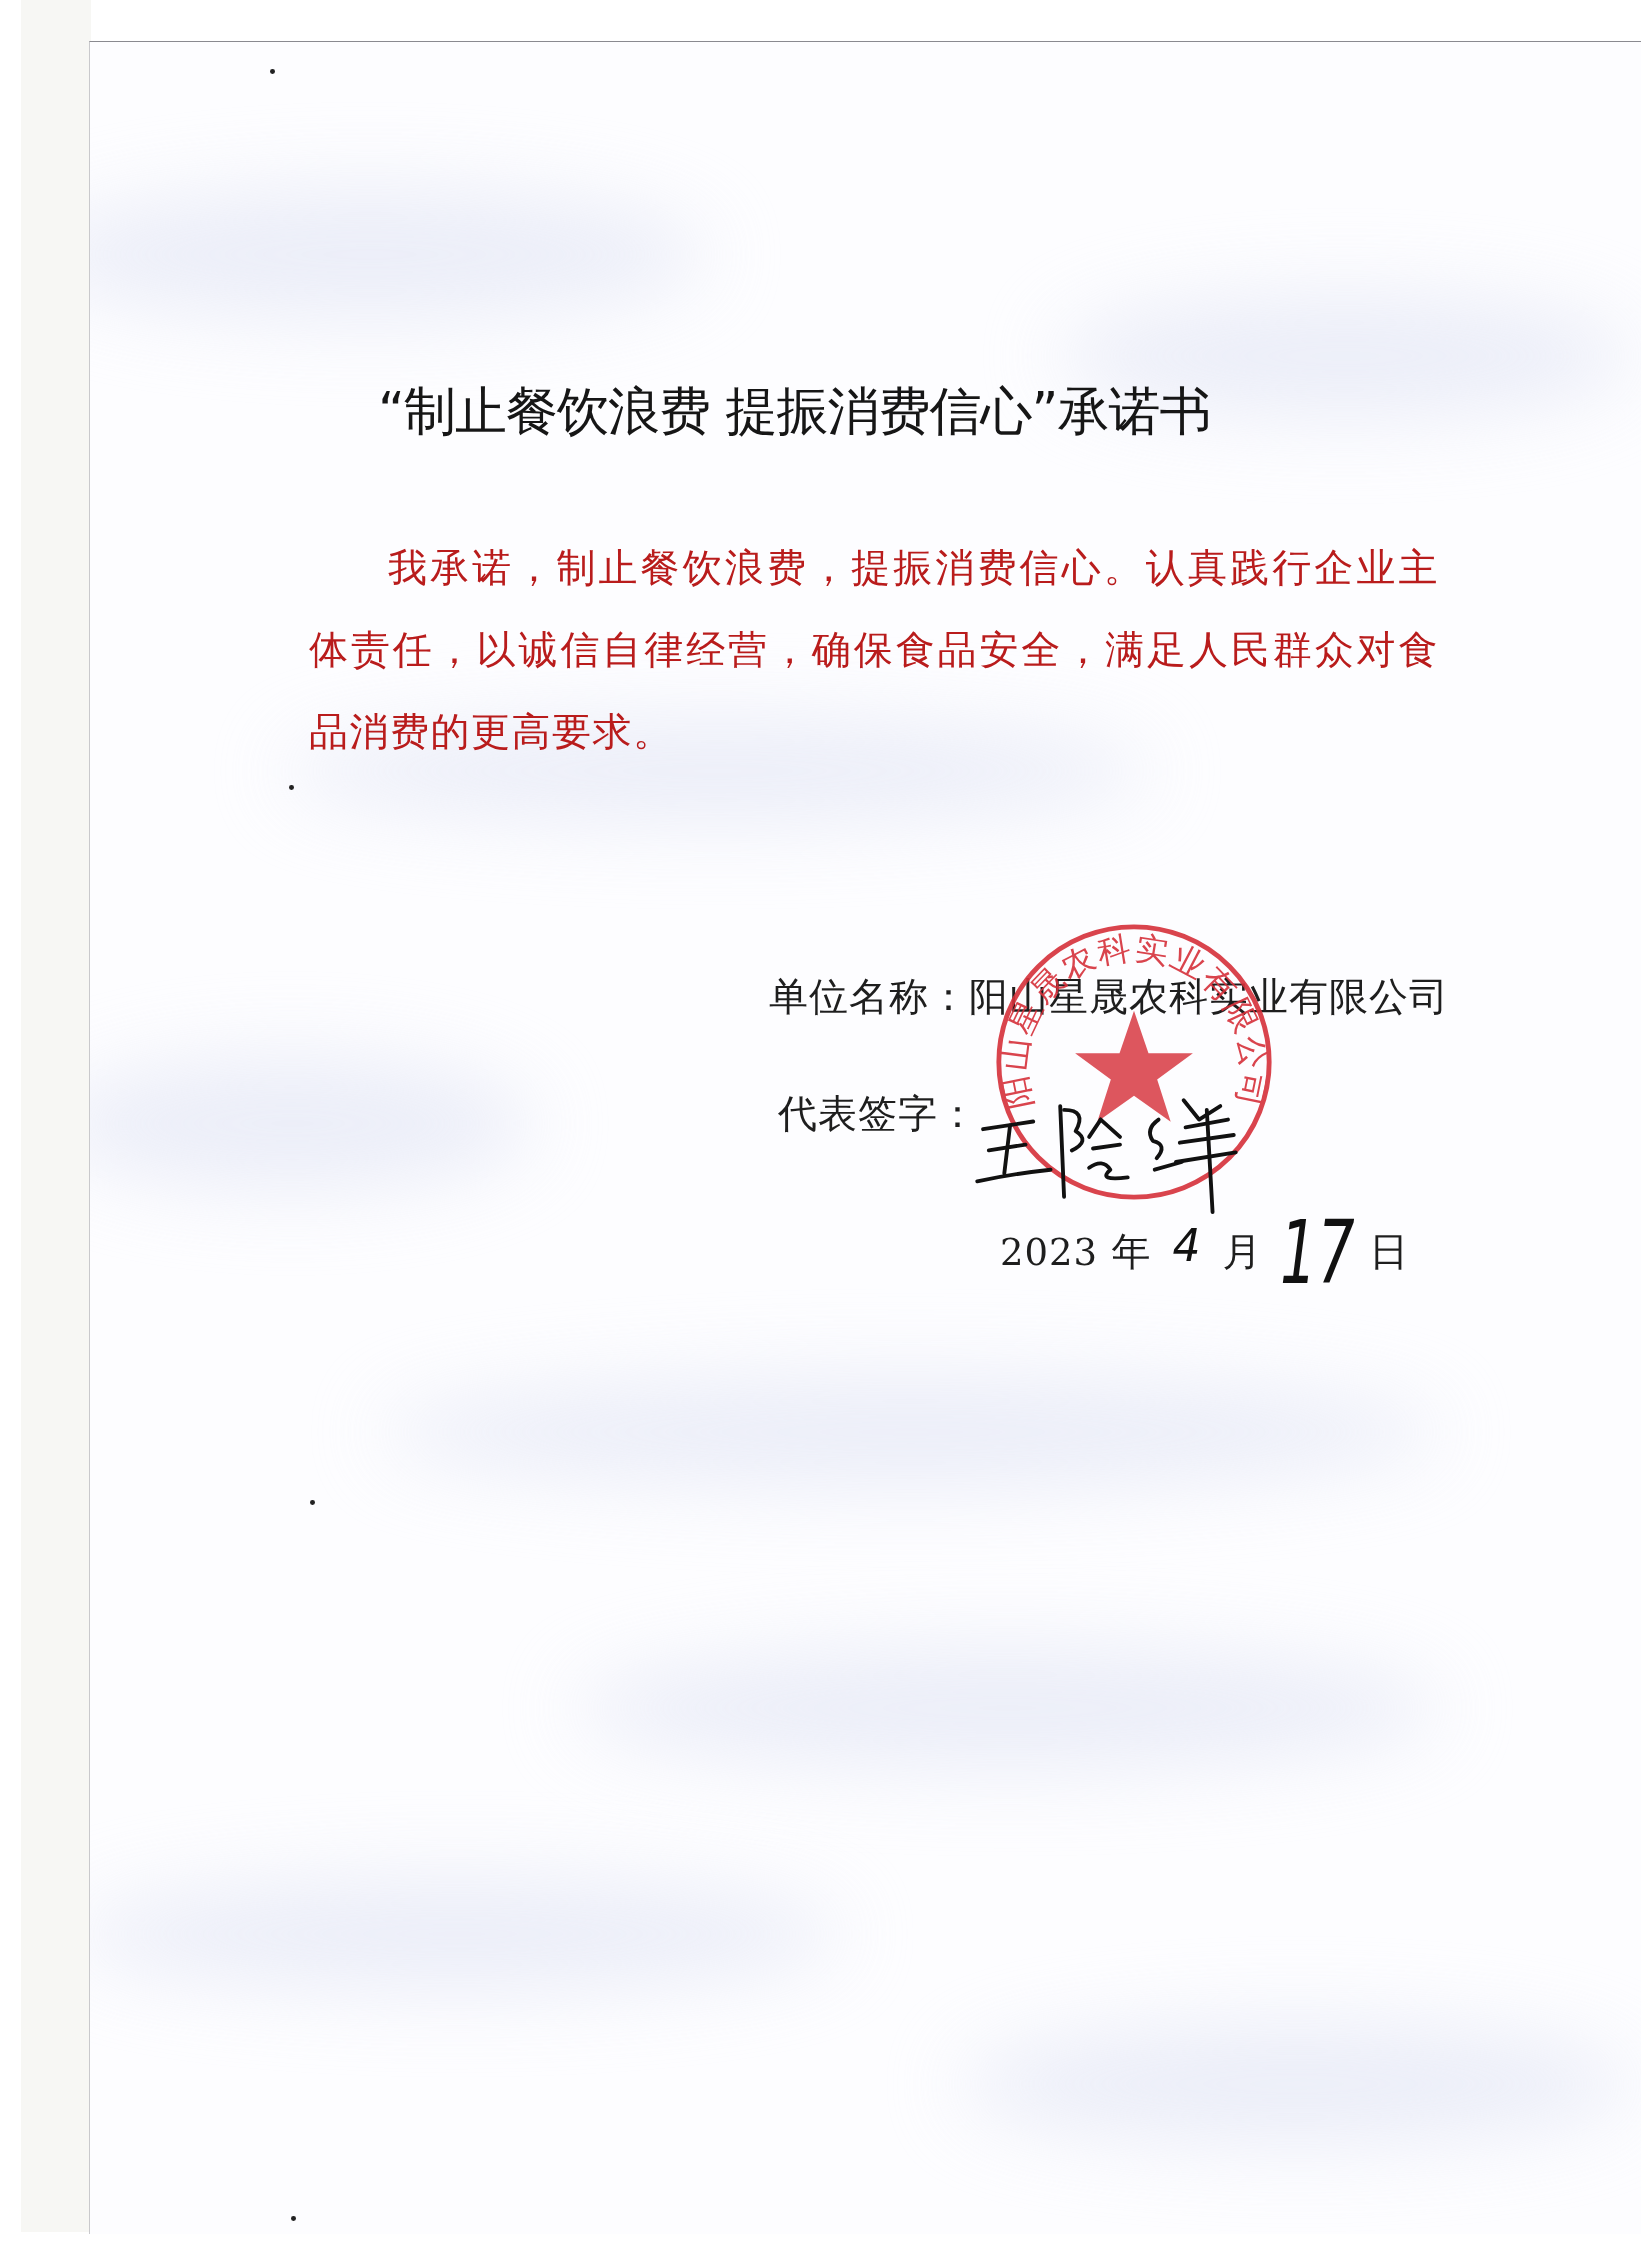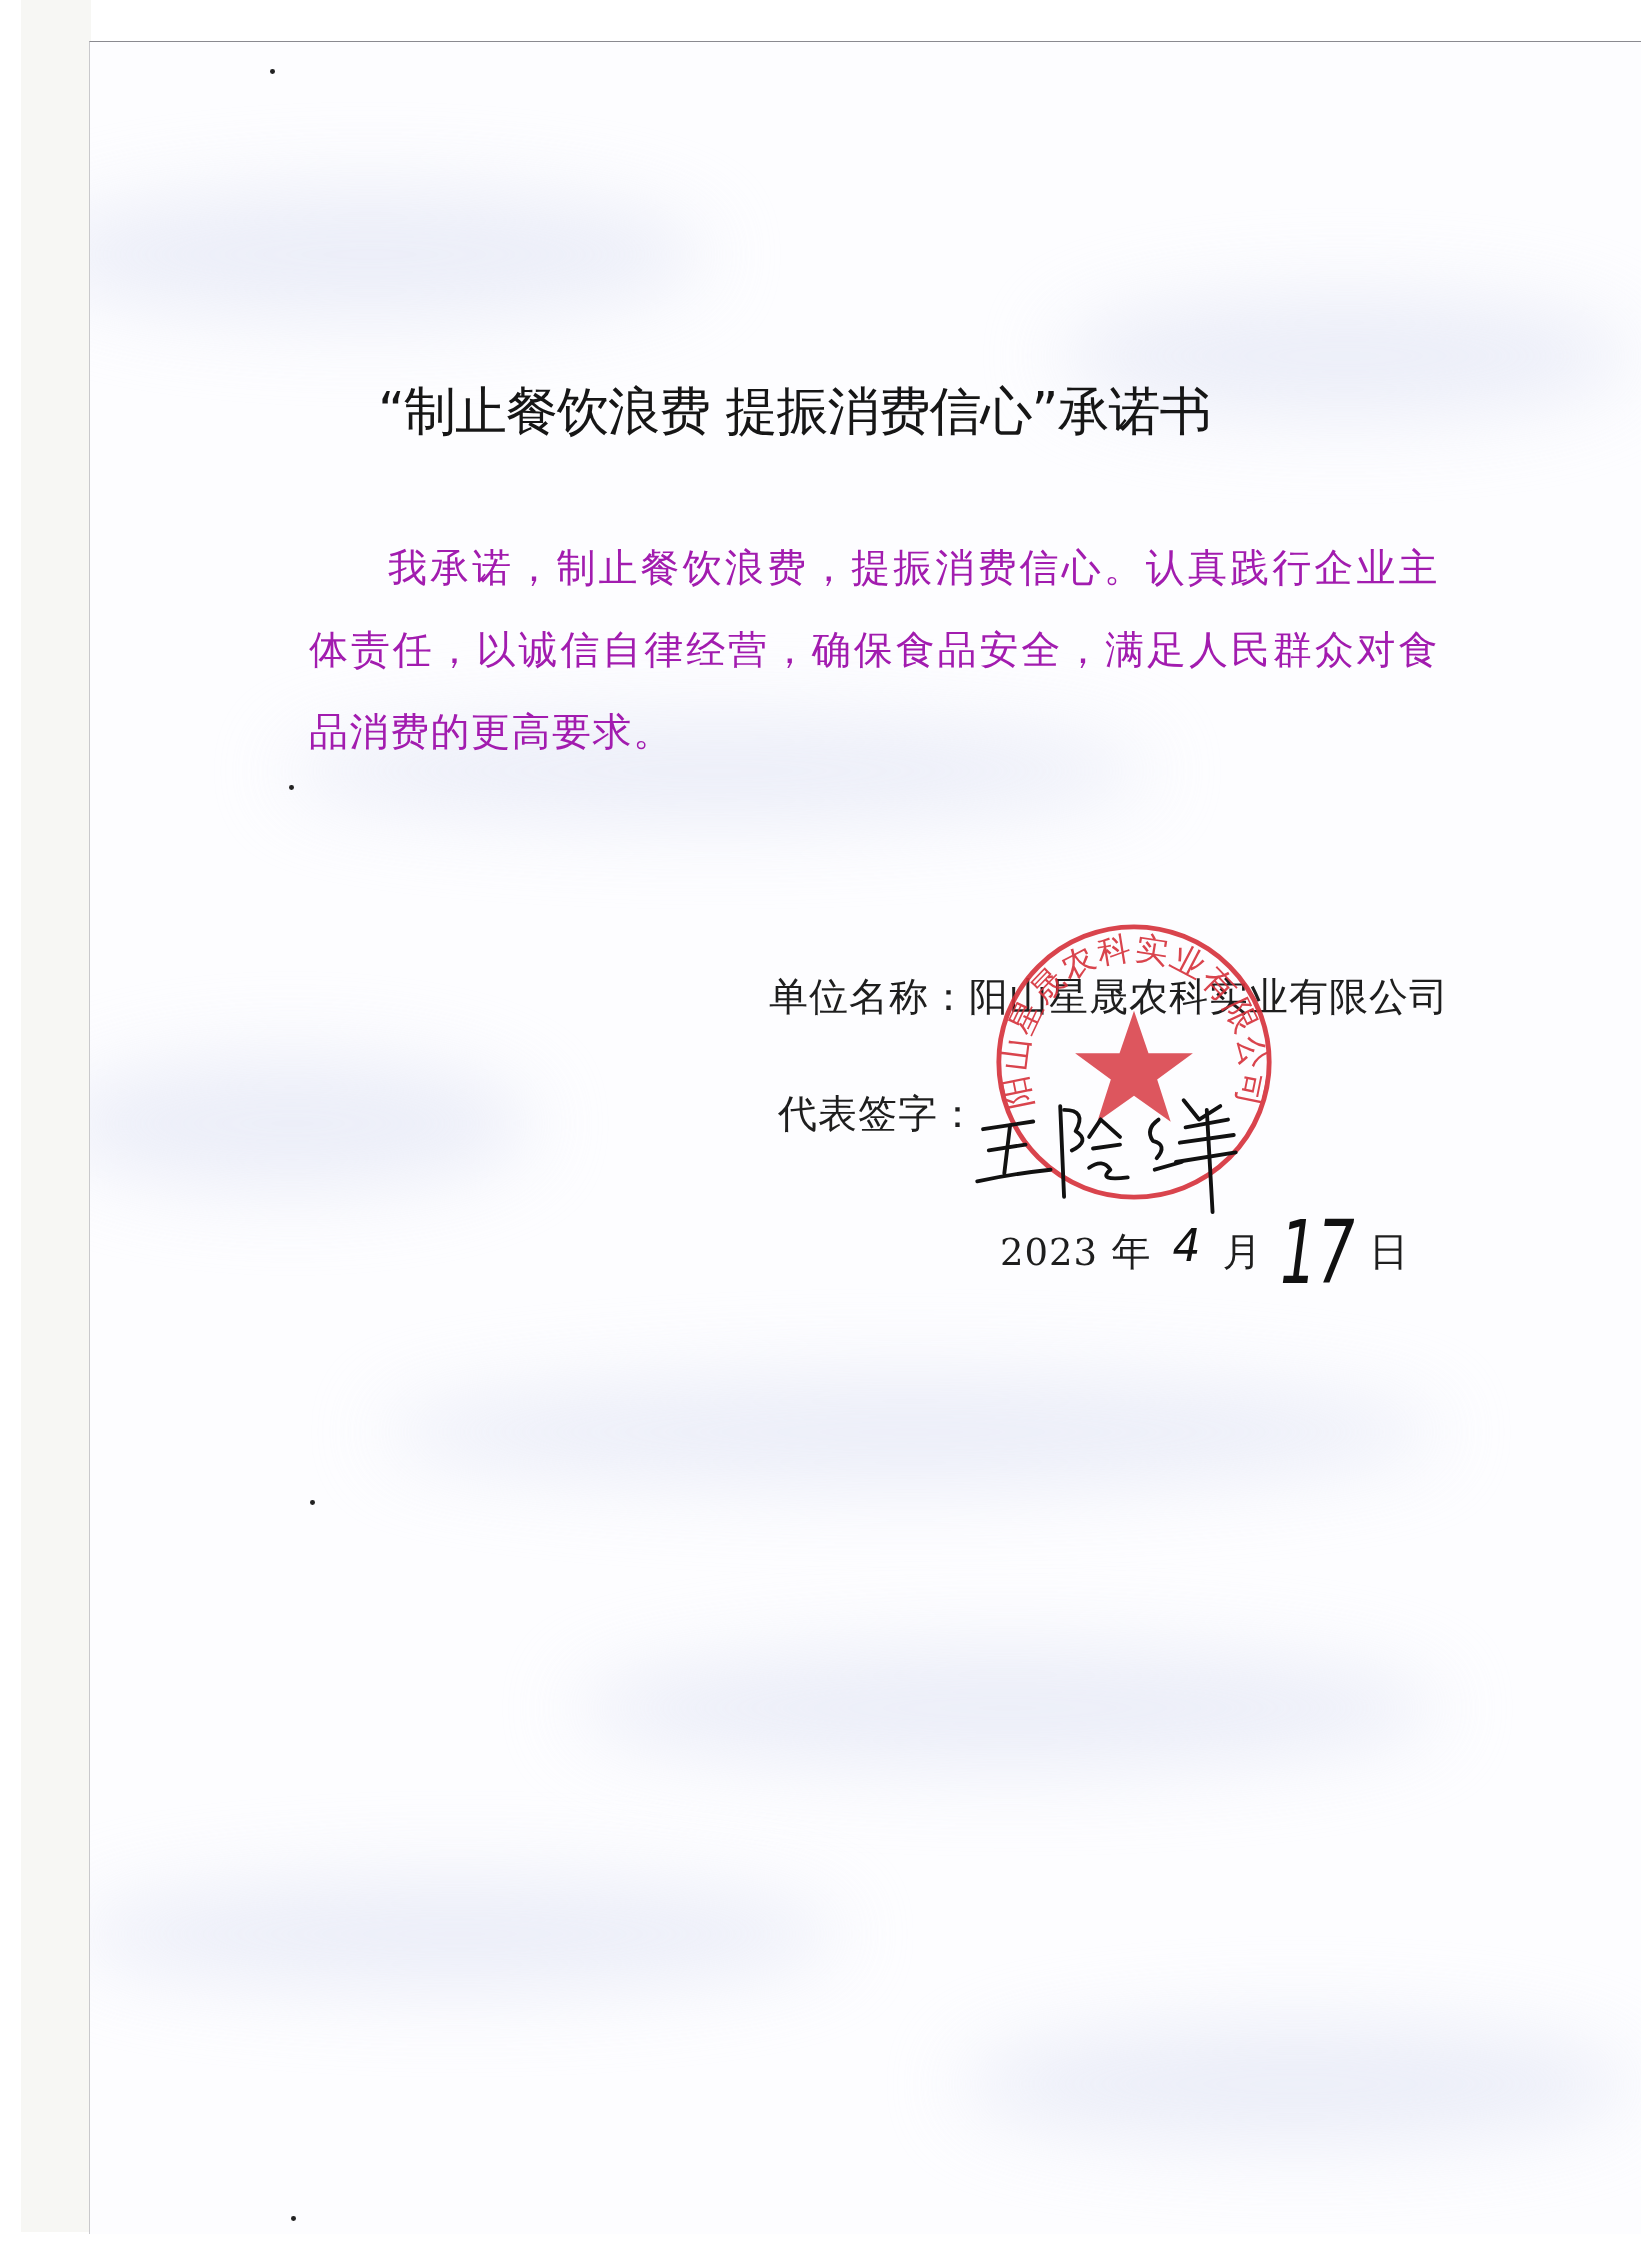--- a/index.html
+++ b/index.html
@@ -64,21 +64,21 @@
     }
     .body-text {
       position: absolute;
       left: 309px;
       top: 527px;
       width: 1130px;
       font-size: 39px;
       line-height: 82px;
       letter-spacing: 1.5px;
       text-indent: 79px;
-      color: #a21caf;
+      color: #b91c1c;
       text-align: justify;
     }
     .sig-row {
       position: absolute;
       font-size: 39px;
       line-height: 54px;
       white-space: nowrap;
       color: #1e1e1e;
       letter-spacing: 1px;
     }

